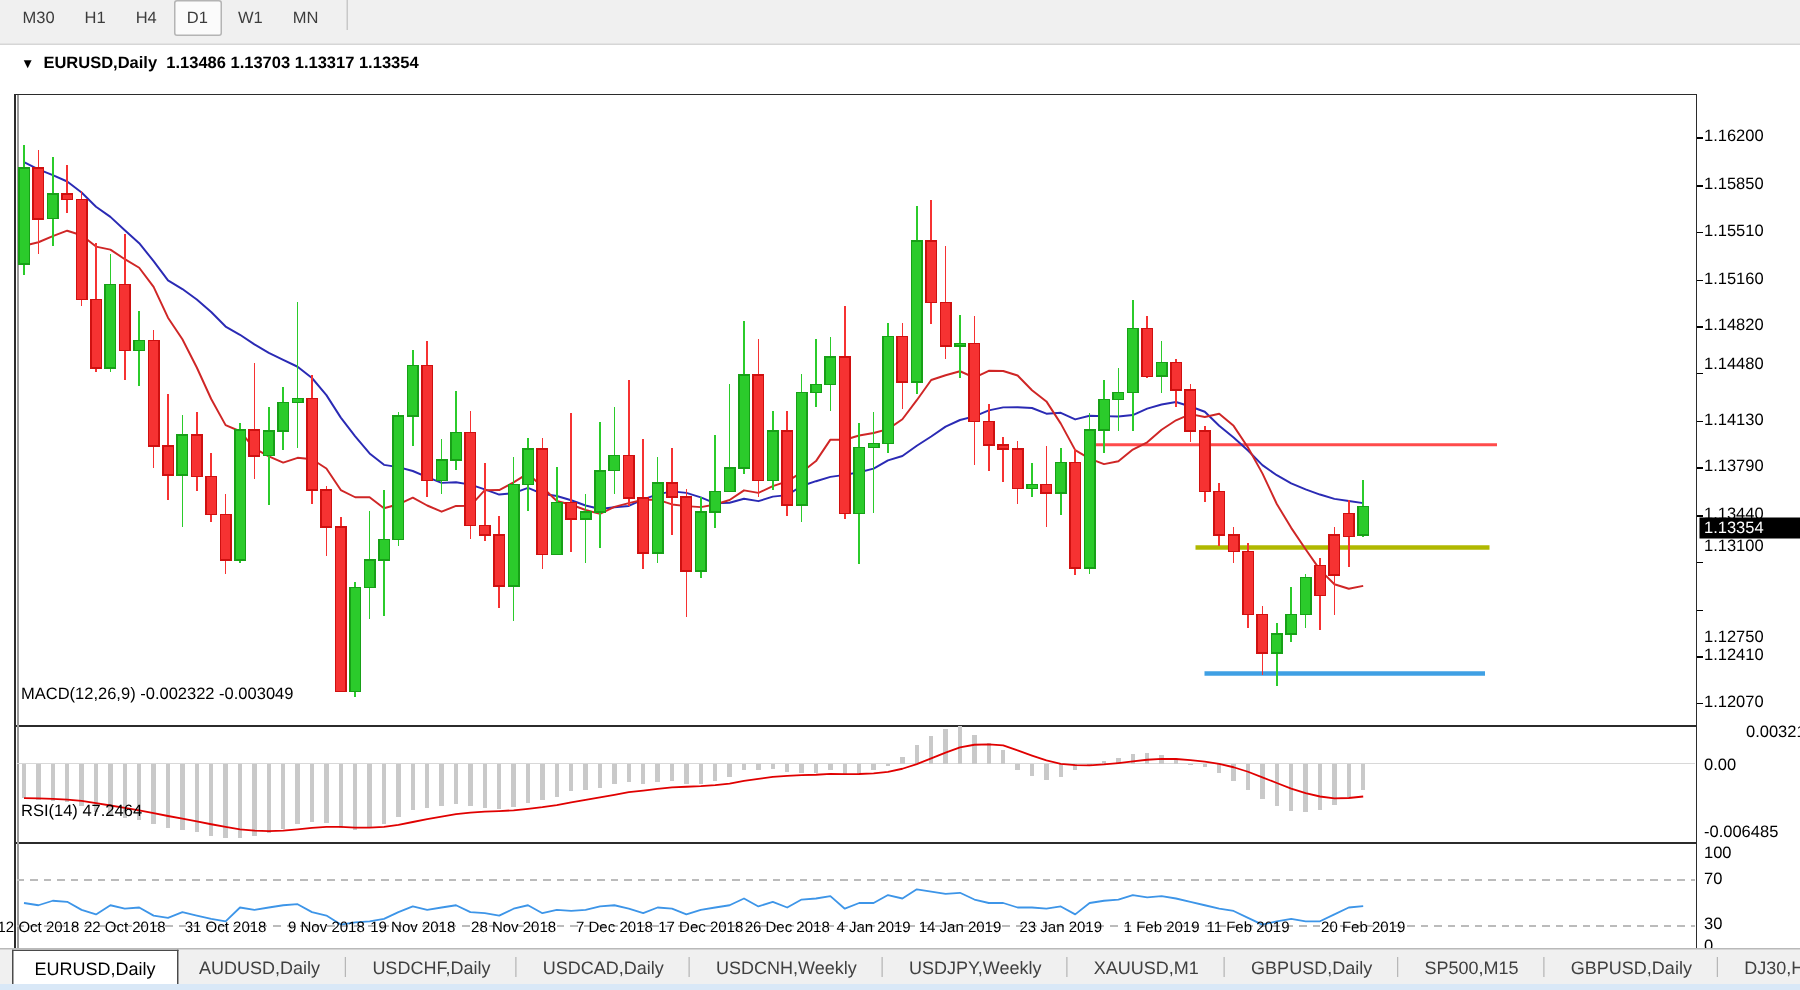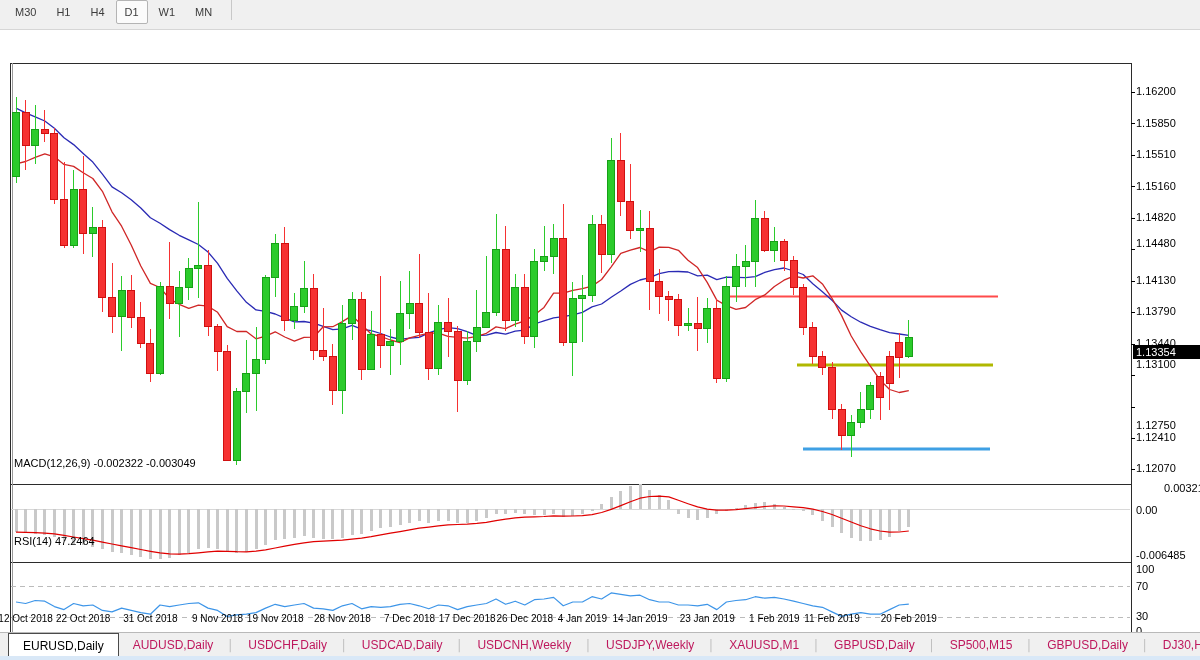--- a/index.html
+++ b/index.html
@@ -20,21 +20,21 @@
   #title-overlay .tri{font-size:9px;margin-right:6px;}
   #macd-label{left:14px;top:427px;}
   #rsi-label{left:14px;top:505px;}
   .axis-label{position:absolute;left:1136px;font-size:11px;color:#000;white-space:nowrap;}
   #price-badge{position:absolute;left:1133px;width:64px;height:14px;background:#000;color:#fff;
     font-size:11px;text-align:left;padding-left:3px;line-height:14px;}
   .date-label{position:absolute;top:583px;font-size:10px;color:#000;white-space:nowrap;transform:translateX(-50%);}
   
   #tabbar{position:absolute;left:0;top:632px;width:1200px;height:24px;background:#f0f0f0;
     border-top:1px solid #b9b9b9;display:flex;align-items:stretch;font-size:12px;overflow:hidden;}
-  .tab{display:flex;align-items:center;padding:0 14px;color:#be185d;cursor:default;}
+  .tab{display:flex;align-items:center;padding:0 14px;color:#404040;cursor:default;}
   .tab.active{background:#ffffff;color:#000;border:1px solid #4a4a4a;border-bottom:none;margin-left:8px;}
   .tab-sep{display:flex;align-items:center;color:#b5b5b5;font-size:11px;}
   #bottom-strip{position:absolute;left:0;top:656px;width:1200px;height:4px;background:#d9e8f7;}
 </style>
 </head>
 <body>
 
 <div id="stage">
 
   <div id="toolbar">
@@ -396,20 +396,23 @@
           <line x1="524.8" y1="640" x2="524.8" y2="644" stroke="#000" stroke-width="1"></line>
           <line x1="582.4" y1="640" x2="582.4" y2="644" stroke="#000" stroke-width="1"></line>
           <line x1="640" y1="640" x2="640" y2="644" stroke="#000" stroke-width="1"></line>
           <line x1="707.2" y1="640" x2="707.2" y2="644" stroke="#000" stroke-width="1"></line>
           <line x1="774.4" y1="640" x2="774.4" y2="644" stroke="#000" stroke-width="1"></line>
           <line x1="832" y1="640" x2="832" y2="644" stroke="#000" stroke-width="1"></line>
           <line x1="908.8" y1="640" x2="908.8" y2="644" stroke="#000" stroke-width="1"></line>
         </g>
       </svg>
 
+    <div class="overlay" id="title-overlay">
+      <span class="tri">▼</span><span>EURUSD,Daily</span>&nbsp;&nbsp;<span>1.13486 1.13703 1.13317 1.13354</span>
+    </div>
 
     <div class="overlay" id="macd-label">MACD(12,26,9) -0.002322 -0.003049</div>
     <div class="overlay" id="rsi-label">RSI(14) 47.2464</div>
 
     <div id="price-axis">
         <div class="axis-label" style="top: 54.9589px;">1.16200</div>
         <div class="axis-label" style="top: 86.9224px;">1.15850</div>
         <div class="axis-label" style="top: 117.973px;">1.15510</div>
         <div class="axis-label" style="top: 149.936px;">1.15160</div>
         <div class="axis-label" style="top: 180.986px;">1.14820</div>

